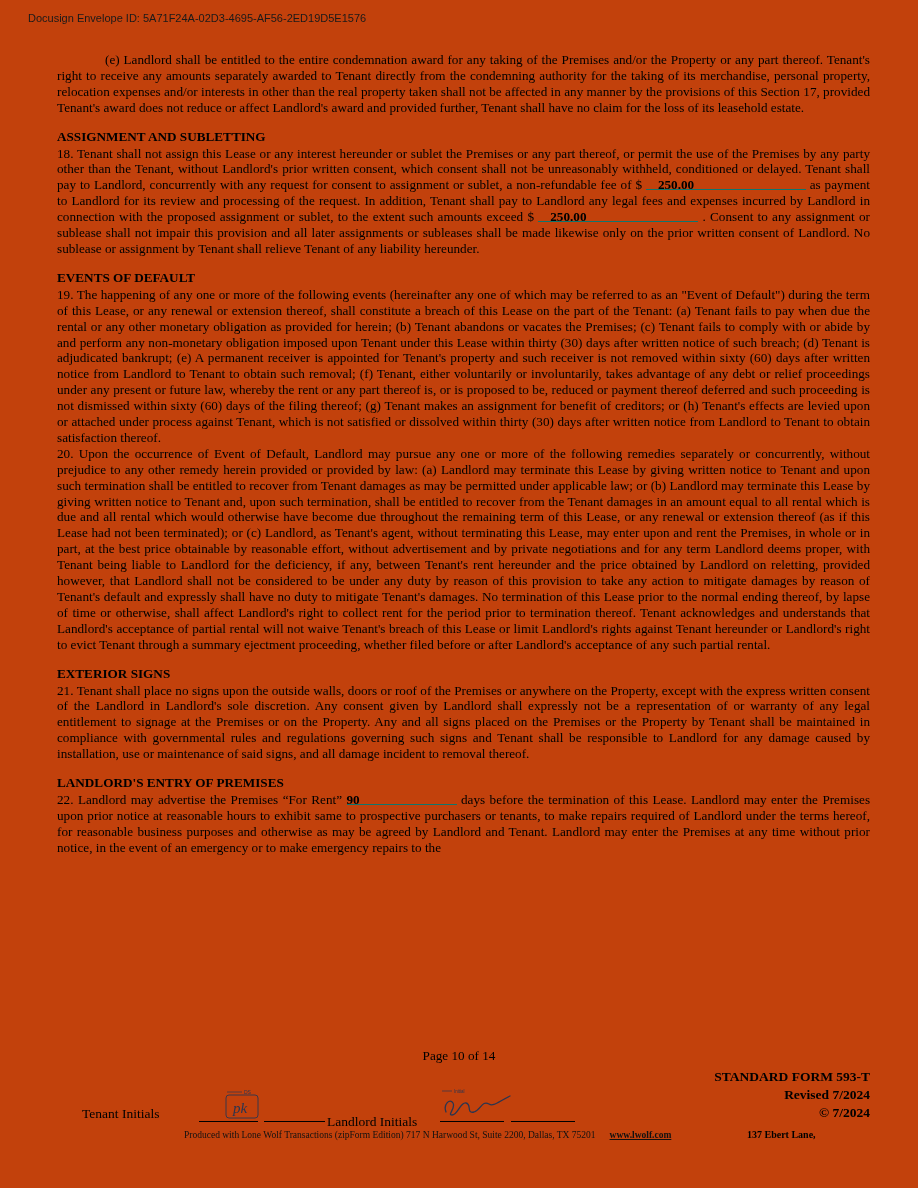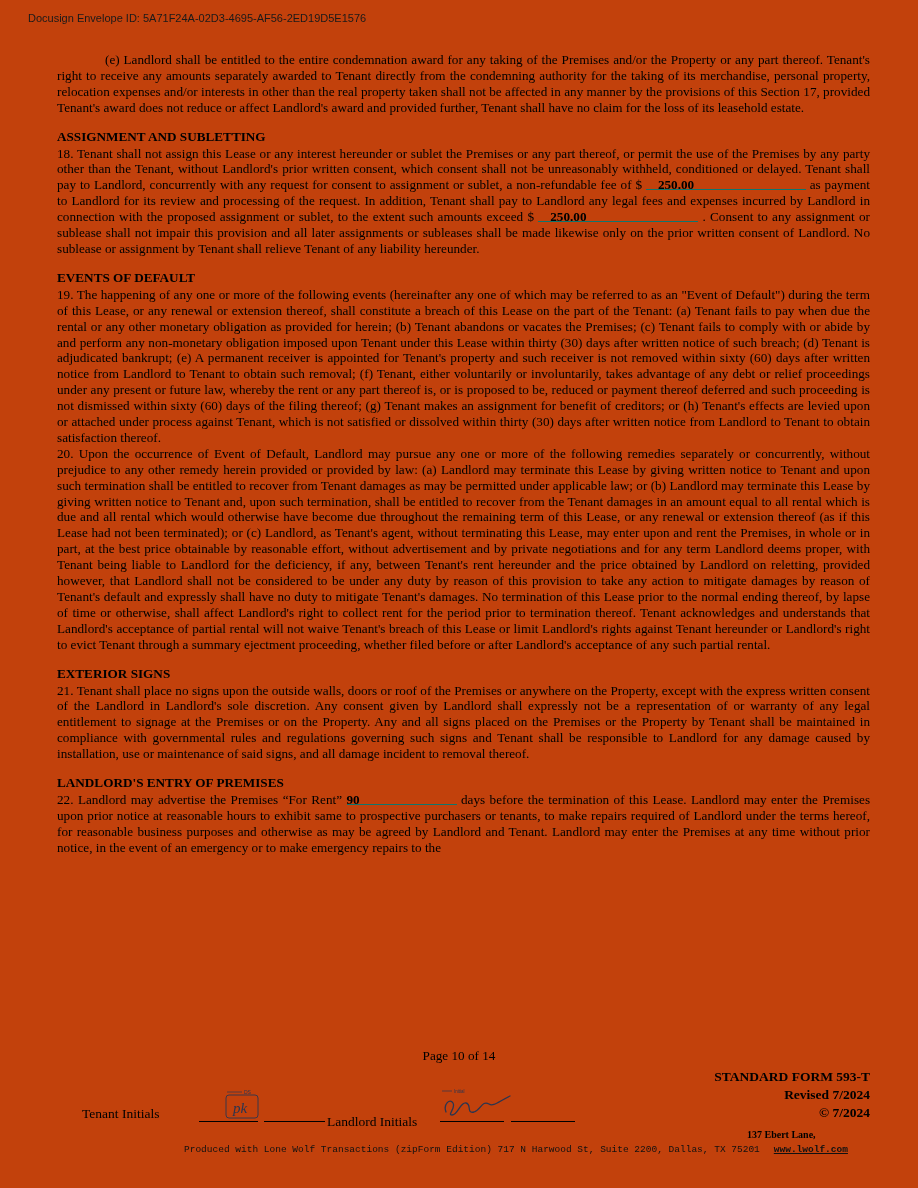--- a/index.html
+++ b/index.html
@@ -42,21 +42,21 @@
   .sig-line{position:absolute; top:1121px; border-top:1px solid #000; height:0;}
   .line-t1{left:199px; width:59px;}
   .line-t2{left:264px; width:61px;}
   .line-l1{left:440px; width:64px;}
   .line-l2{left:511px; width:64px;}
   .stamp{position:absolute;}
   .stamp-tenant{top:1086px; left:224px;}
   .stamp-landlord{top:1084px; left:436px;}
   .produced-line{
     position:absolute; top:1130px; left:184px; white-space:nowrap;
-    font-family:Liberation Mono, monospace; font-size:9.5px; color:#111;margin-top:14px;
+    font-family:Liberation Serif, serif; font-size:9.5px; color:#111;
   }
   .website{text-decoration:underline; margin-left:14px; font-weight:bold;}
   .address-line{
     position:absolute; top:1129px; left:747px;
     font-size:10px; font-weight:bold; white-space:nowrap;
   }
 </style>
 </head>
 <body>
 

